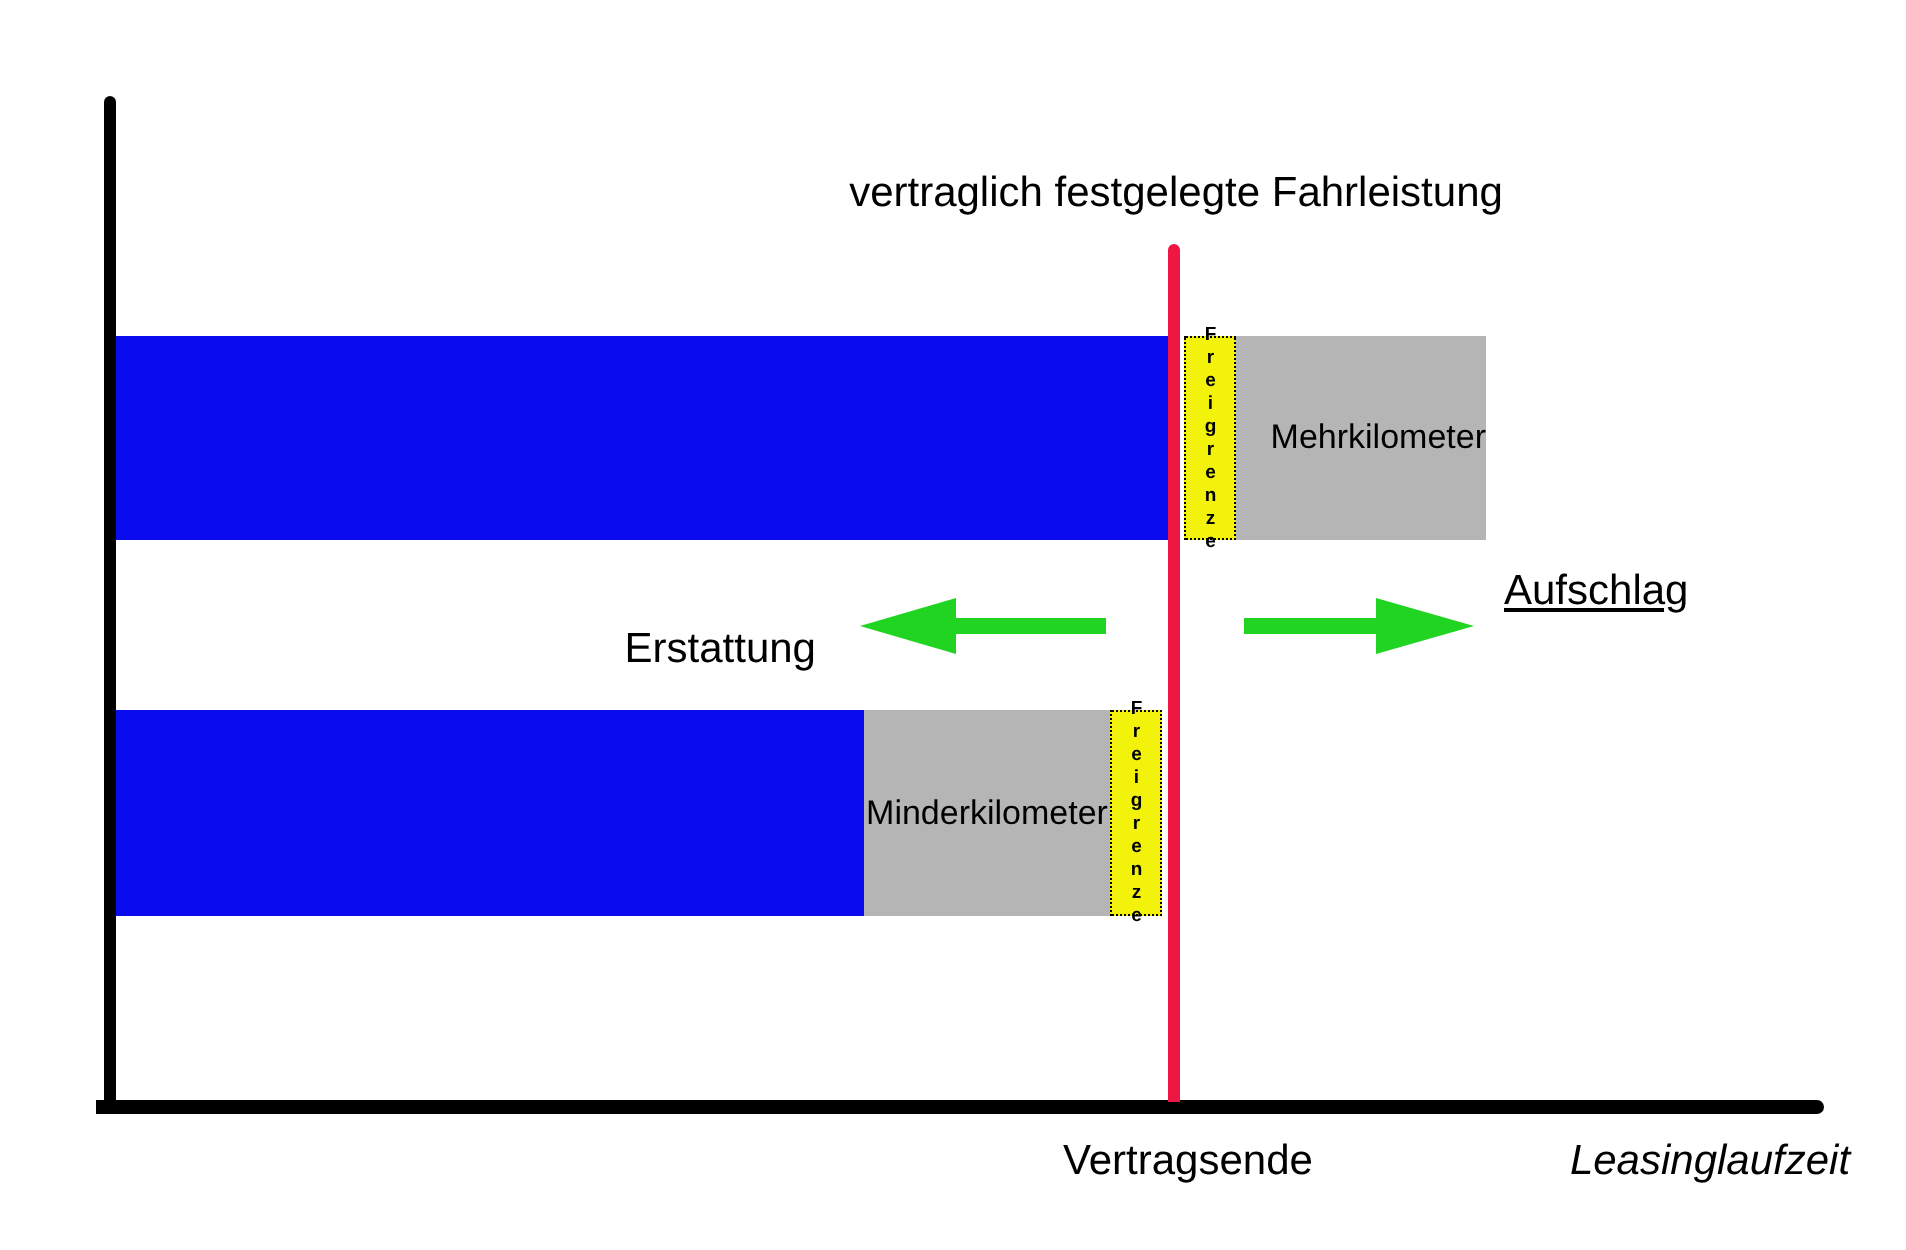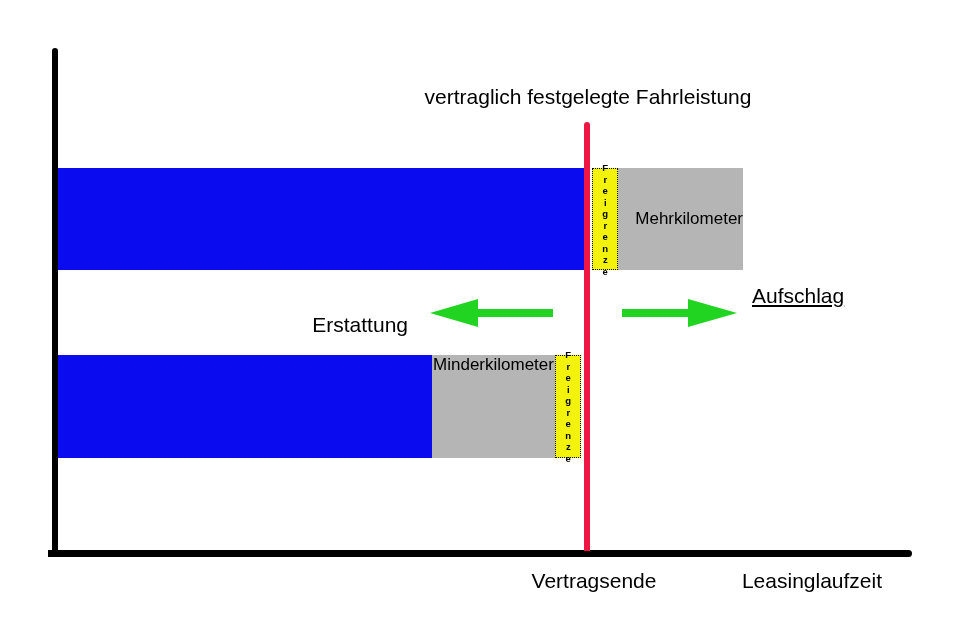--- a/index.html
+++ b/index.html
@@ -33,21 +33,21 @@
     border-radius: 3px 3px 0 0;
   }
 
   
   .bar { box-sizing: border-box; }
   .bar-blue-top   { left: 58px;  top: 168px; width: 526px; height: 102px; background: var(--bar-blue, #0b0bf0); }
   .bar-blue-bottom{ left: 58px;  top: 355px; width: 374px; height: 103px; background: var(--bar-blue, #0b0bf0); }
   .bar-gray-top   { left: 618px; top: 168px; width: 125px; height: 102px; background: var(--bar-gray, #b5b5b5);
                     display: flex; align-items: center; justify-content: flex-end; }
   .bar-gray-bottom{ left: 432px; top: 355px; width: 123px; height: 103px; background: var(--bar-gray, #b5b5b5);
-                    display: flex; align-items: flex-start; justify-content: center; }
+                    display: flex; align-items: center; justify-content: center; }
   .bar-label { font-size: 17px; white-space: nowrap; }
 
   
   .allowance {
     box-sizing: border-box;
     background: var(--allowance-yellow, #f2f20a);
     border: 1px dotted #000;
     display: flex; align-items: center; justify-content: center;
   }
   .allowance-top    { left: 592px; top: 168px; width: 26px; height: 102px; }
@@ -78,21 +78,21 @@
     border-bottom: 14px solid transparent;
     border-left: 49px solid var(--arrow-green, #21d421);
   }
 
   
   .lbl { font-size: 21px; white-space: nowrap; }
   .title-label      { left: 566px; top: 85px;  transform: translateX(-50%); margin-left: 22px; }
   .erstattung-label { left: 408px; top: 313px; transform: translateX(-100%); }
   .aufschlag-label  { left: 752px; top: 284px; text-decoration: underline; }
   .vertragsende-label   { left: 594px; top: 569px; transform: translateX(-50%); }
-  .leasinglaufzeit-label{ left: 812px; top: 569px; transform: translateX(-50%); }
+  .leasinglaufzeit-label{ left: 855px; top: 569px; transform: translateX(-50%); font-style: italic; }
 </style>
 </head>
 <body>
 
 <div class="canvas">
 
   <div class="abs lbl title-label">vertraglich festgelegte Fahrleistung</div>
 
   <div class="abs axis-v"></div>
   <div class="abs axis-h"></div>

